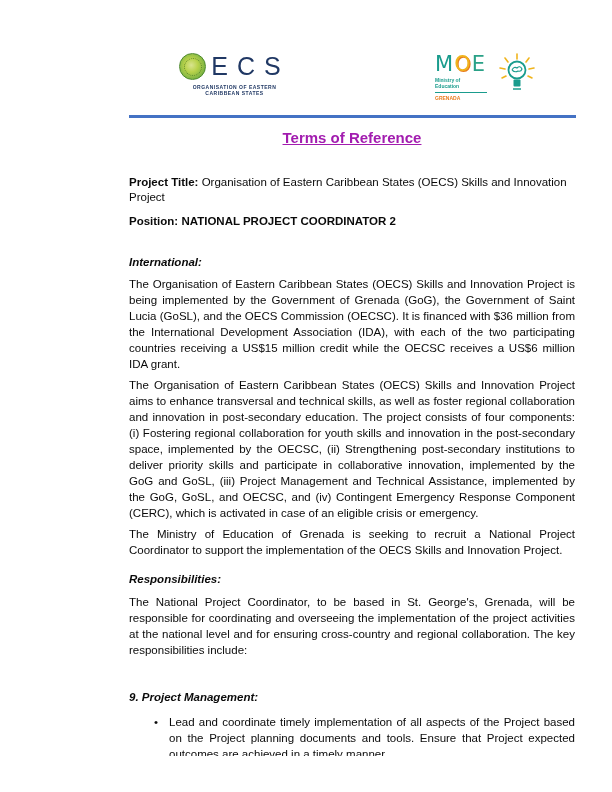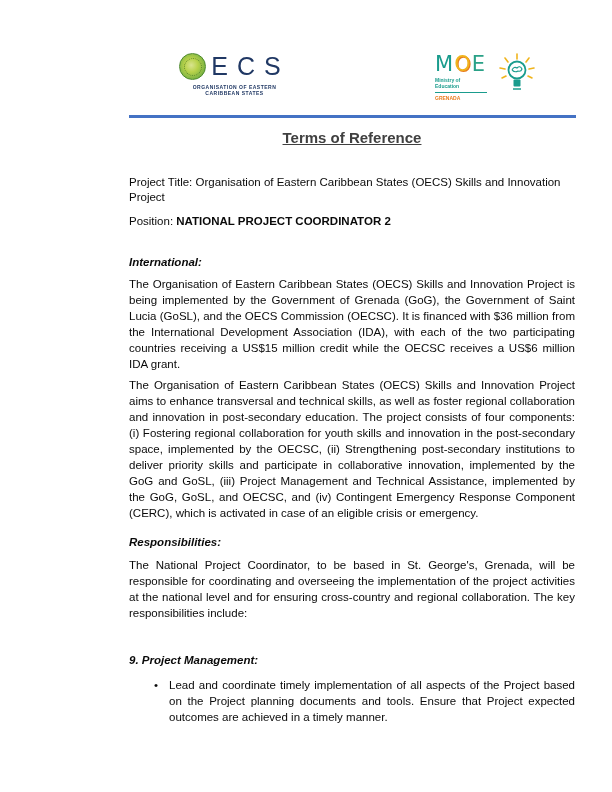--- a/index.html
+++ b/index.html
@@ -49,24 +49,24 @@
     height: 3px; background: #4472C4;
   }
 
   
   .content {
     position: absolute; left: 85px; top: 128px; width: 446px;
     font-size: 11.5px; line-height: 16px; color: #0a0a0a;
   }
   .doc-title {
     text-align: center; font-size: 15px; font-weight: bold;
-    text-decoration: underline; margin: 2px 0 29px 0; color: #404040;
+    text-decoration: underline; margin: 2px 0 29px 0; color: #a21caf;
   }
   .detail-row { margin-bottom: 8.5px; line-height: 15px; }
-  .detail-label { font-weight: normal; }
+  .detail-label { font-weight: bold; }
   .detail-value.bold { font-weight: bold; }
 
   .section-heading {
     font-weight: bold; font-style: italic; margin-top: 25px; margin-bottom: 6px;
   }
   .section-heading.tight { margin-top: 13px; margin-bottom: 7px; }
   .para { text-align: justify; margin-bottom: 5px; }
 
   .subsection-heading {
     font-weight: bold; font-style: italic; margin-top: 31px; margin-bottom: 9px;
@@ -138,20 +138,21 @@
     </div>
     <div class="detail-row">
       <span class="detail-label">Position:</span>
       <span class="detail-value bold">NATIONAL PROJECT COORDINATOR 2</span>
     </div>
 
     <div class="section-heading">International:</div>
 
     <p class="para">The Organisation of Eastern Caribbean States (OECS) Skills and Innovation Project is being implemented by the Government of Grenada (GoG), the Government of Saint Lucia (GoSL), and the OECS Commission (OECSC). It is financed with $36 million from the International Development Association (IDA), with each of the two participating countries receiving a US$15 million credit while the OECSC receives a US$6 million IDA grant.</p>
     <p class="para">The Organisation of Eastern Caribbean States (OECS) Skills and Innovation Project aims to enhance transversal and technical skills, as well as foster regional collaboration and innovation in post-secondary education. The project consists of four components: (i) Fostering regional collaboration for youth skills and innovation in the post-secondary space, implemented by the OECSC, (ii) Strengthening post-secondary institutions to deliver priority skills and participate in collaborative innovation, implemented by the GoG and GoSL, (iii) Project Management and Technical Assistance, implemented by the GoG, GoSL, and OECSC, and (iv) Contingent Emergency Response Component (CERC), which is activated in case of an eligible crisis or emergency.</p>
+    <p class="para">The Ministry of Education of Grenada is seeking to recruit a National Project Coordinator to support the implementation of the OECS Skills and Innovation Project.</p>
 
     <div class="section-heading tight">Responsibilities:</div>
 
     <p class="para">The National Project Coordinator, to be based in St. George's, Grenada, will be responsible for coordinating and overseeing the implementation of the project activities at the national level and for ensuring cross-country and regional collaboration. The key responsibilities include:</p>
 
     <div class="subsection-heading">9. Project Management:</div>
 
     <div class="bullet-item">
       <div class="bullet-marker">•</div>
       <div class="bullet-text">Lead and coordinate timely implementation of all aspects of the Project based on the Project planning documents and tools. Ensure that Project expected outcomes are achieved in a timely manner.</div>

